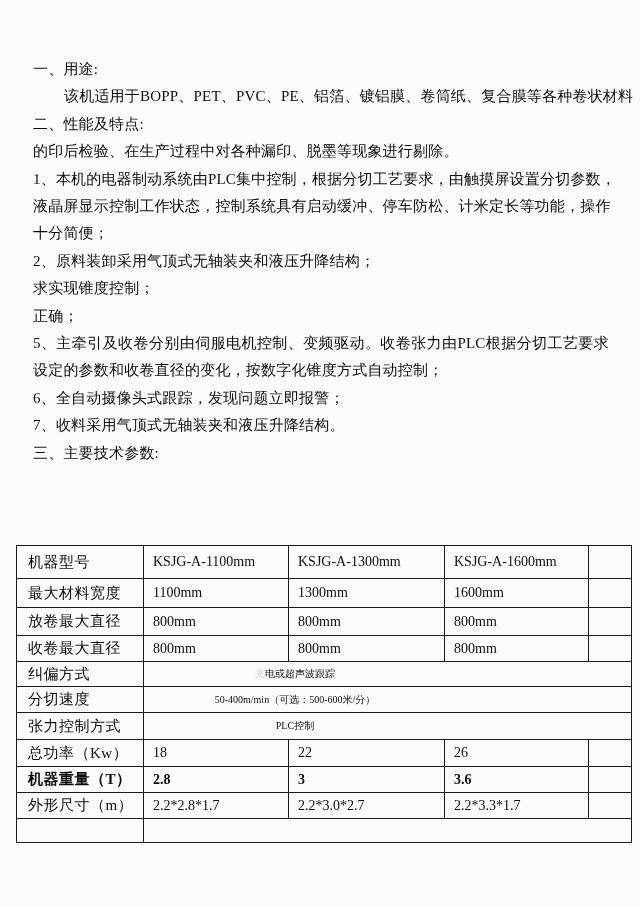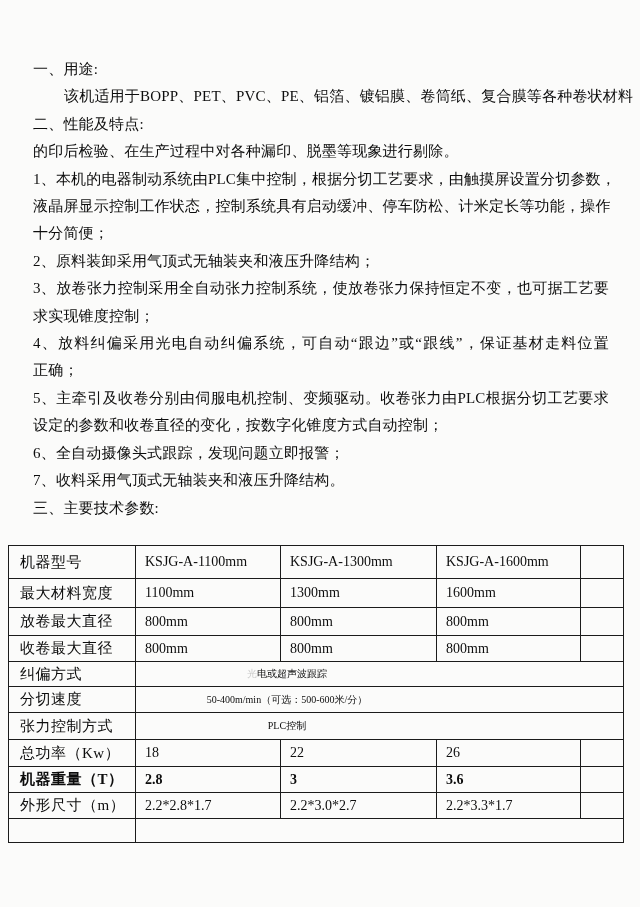--- a/index.html
+++ b/index.html
@@ -17,21 +17,21 @@
     left:33px; top:56px; width:576px;
     font-size:15px;
     line-height:27.4px;
     letter-spacing:0.2px;
   }
   .line { white-space:nowrap; }
   .ind  { text-indent:31px; }
   .j    { text-align:justify; text-align-last:justify; }
   #spec-table {
     position:absolute;
-    left:8px; top:545px;
+    left:16px; top:545px;
     border-collapse:collapse;
     table-layout:fixed;
     width:615px;
     font-size:15px;
   }
   #spec-table td {
     border:1.5px solid #1b1b1b;
     padding:0;
     vertical-align:middle;
     overflow:hidden;
@@ -60,23 +60,21 @@
 
   <div id="bodytext">
     <div class="line">一、用途:</div>
     <div class="line ind j">该机适用于BOPP、PET、PVC、PE、铝箔、镀铝膜、卷筒纸、复合膜等各种卷状材料</div>
     <div class="line">二、性能及特点:</div>
     <div class="line">的印后检验、在生产过程中对各种漏印、脱墨等现象进行剔除。</div>
     <div class="line j">1、本机的电器制动系统由PLC集中控制，根据分切工艺要求，由触摸屏设置分切参数，</div>
     <div class="line j">液晶屏显示控制工作状态，控制系统具有启动缓冲、停车防松、计米定长等功能，操作</div>
     <div class="line">十分简便；</div>
     <div class="line">2、原料装卸采用气顶式无轴装夹和液压升降结构；</div>
-    <div class="line j">3、放卷张力控制采用全自动张力控制系统，使放卷张力保持恒定不变，也可据工艺要</div>
     <div class="line">求实现锥度控制；</div>
-    <div class="line j">4、放料纠偏采用光电自动纠偏系统，可自动“跟边”或“跟线”，保证基材走料位置</div>
     <div class="line">正确；</div>
     <div class="line j">5、主牵引及收卷分别由伺服电机控制、变频驱动。收卷张力由PLC根据分切工艺要求</div>
     <div class="line">设定的参数和收卷直径的变化，按数字化锥度方式自动控制；</div>
     <div class="line">6、全自动摄像头式跟踪，发现问题立即报警；</div>
     <div class="line">7、收料采用气顶式无轴装夹和液压升降结构。</div>
     <div class="line">三、主要技术参数:</div>
   </div>
 
   <table id="spec-table">
     <colgroup>

